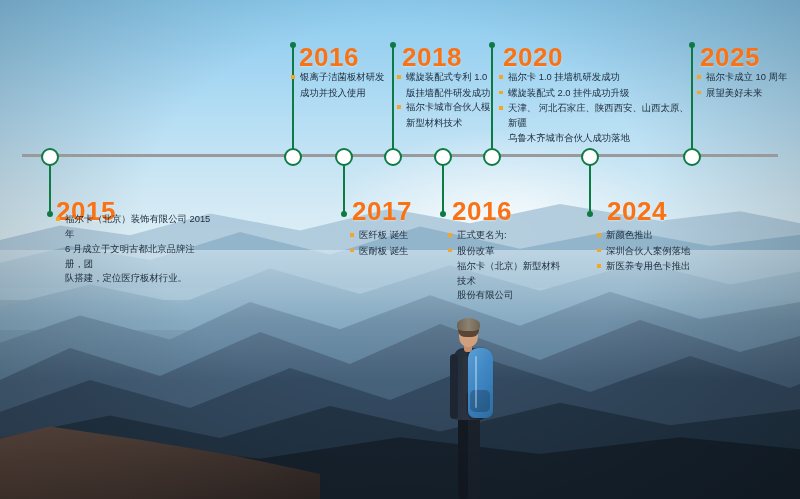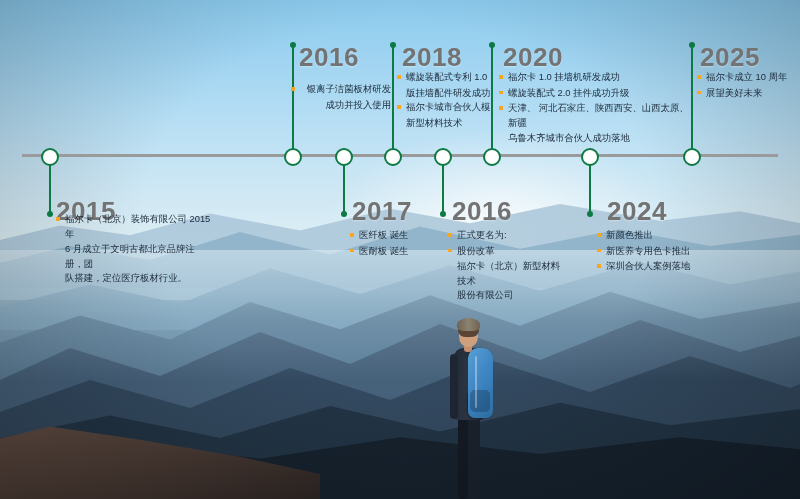--- a/index.html
+++ b/index.html
@@ -75,21 +75,21 @@
         background:linear-gradient(90deg,#6f6454,#8c8270,#6f6454); border-radius:50% 50% 30% 30%;}
 
   
   .axis { position:absolute; left:22px; top:154px; width:756px; height:3px;
         background:#9a9a9a; }
   .node { position:absolute; width:18px; height:18px; border-radius:50%;
         background:#ffffff; border:2.2px solid #0d7a43; }
   .stem { position:absolute; width:2.4px; background:#0d7a43; }
   .stem-dot { position:absolute; width:6px; height:6px; border-radius:50%; background:#0d7a43;}
 
-  .year { position:absolute; color:#737373; font-size:26px; font-weight:700;
+  .year { position:absolute; color:#f97316; font-size:26px; font-weight:700;
         letter-spacing:.5px; line-height:1; font-family:"Liberation Sans", sans-serif;
         text-shadow:0 1px 2px rgba(255,255,255,.35);}
   .block { position:absolute; font-size:9.4px; line-height:1.55; color:#1c2b3a; }
   .bul { position:relative; padding-left:9px; margin-bottom:1px; }
   .bul::before { content:""; position:absolute; left:0; top:5px;
         width:3.5px; height:3.5px; background:#f5a623; }
   .nb { padding-left:9px; }
 </style>
 </head>
 <body>
@@ -134,21 +134,21 @@
       <div class="year" style="left: 56px; top: 198px; text-align: center;">2015</div>
       <div class="block" style="left: 56px; top: 212px; width: 156px;">
         <div class="bul">福尔卡（北京）装饰有限公司 2015 年</div>
         <div class="nb">6 月成立于文明古都北京品牌注册，团</div>
         <div class="nb">队搭建，定位医疗板材行业。</div>
       </div>
       <div class="stem" style="left: 291.8px; top: 45px; height: 110px;"></div>
       <div class="stem-dot" style="left: 290px; top: 42px;"></div>
       <div class="node" style="left: 284px; top: 147.5px;"></div>
       <div class="year" style="left: 299px; top: 44px;">2016</div>
-      <div class="block" style="left: 291px; top: 82px; width: 100px; text-align: right;">
+      <div class="block" style="left: 291px; top: 70px; width: 100px;">
         <div class="bul">银离子洁菌板材研发</div>
         <div class="nb">成功并投入使用</div>
       </div>
       <div class="stem" style="left: 342.8px; top: 155px; height: 59px;"></div>
       <div class="stem-dot" style="left: 341px; top: 211px;"></div>
       <div class="node" style="left: 335px; top: 147.5px;"></div>
       <div class="year" style="left: 352px; top: 198px;">2017</div>
       <div class="block" style="left: 350px; top: 228px; width: 90px;">
         <div class="bul">医纤板 诞生</div>
         <div class="bul">医耐板 诞生</div>
@@ -182,22 +182,22 @@
         <div class="bul">螺旋装配式 2.0 挂件成功升级</div>
         <div class="bul">天津、 河北石家庄、陕西西安、山西太原、新疆</div>
         <div class="nb">乌鲁木齐城市合伙人成功落地</div>
       </div>
       <div class="stem" style="left: 588.8px; top: 155px; height: 59px;"></div>
       <div class="stem-dot" style="left: 587px; top: 211px;"></div>
       <div class="node" style="left: 581px; top: 147.5px;"></div>
       <div class="year" style="left: 601px; top: 198px; margin-left: 6px;">2024</div>
       <div class="block" style="left: 597px; top: 228px; width: 130px;">
         <div class="bul">新颜色推出</div>
+        <div class="bul">深圳合伙人案例落地</div>
         <div class="bul">新医养专用色卡推出</div>
-        <div class="bul">深圳合伙人案例落地</div>
       </div>
       <div class="stem" style="left: 690.8px; top: 45px; height: 110px;"></div>
       <div class="stem-dot" style="left: 689px; top: 42px;"></div>
       <div class="node" style="left: 683px; top: 147.5px;"></div>
       <div class="year" style="left: 700px; top: 44px;">2025</div>
       <div class="block" style="left: 697px; top: 70px; width: 100px;">
         <div class="bul">福尔卡成立 10 周年</div>
         <div class="bul">展望美好未来</div>
       </div>
     </div>

